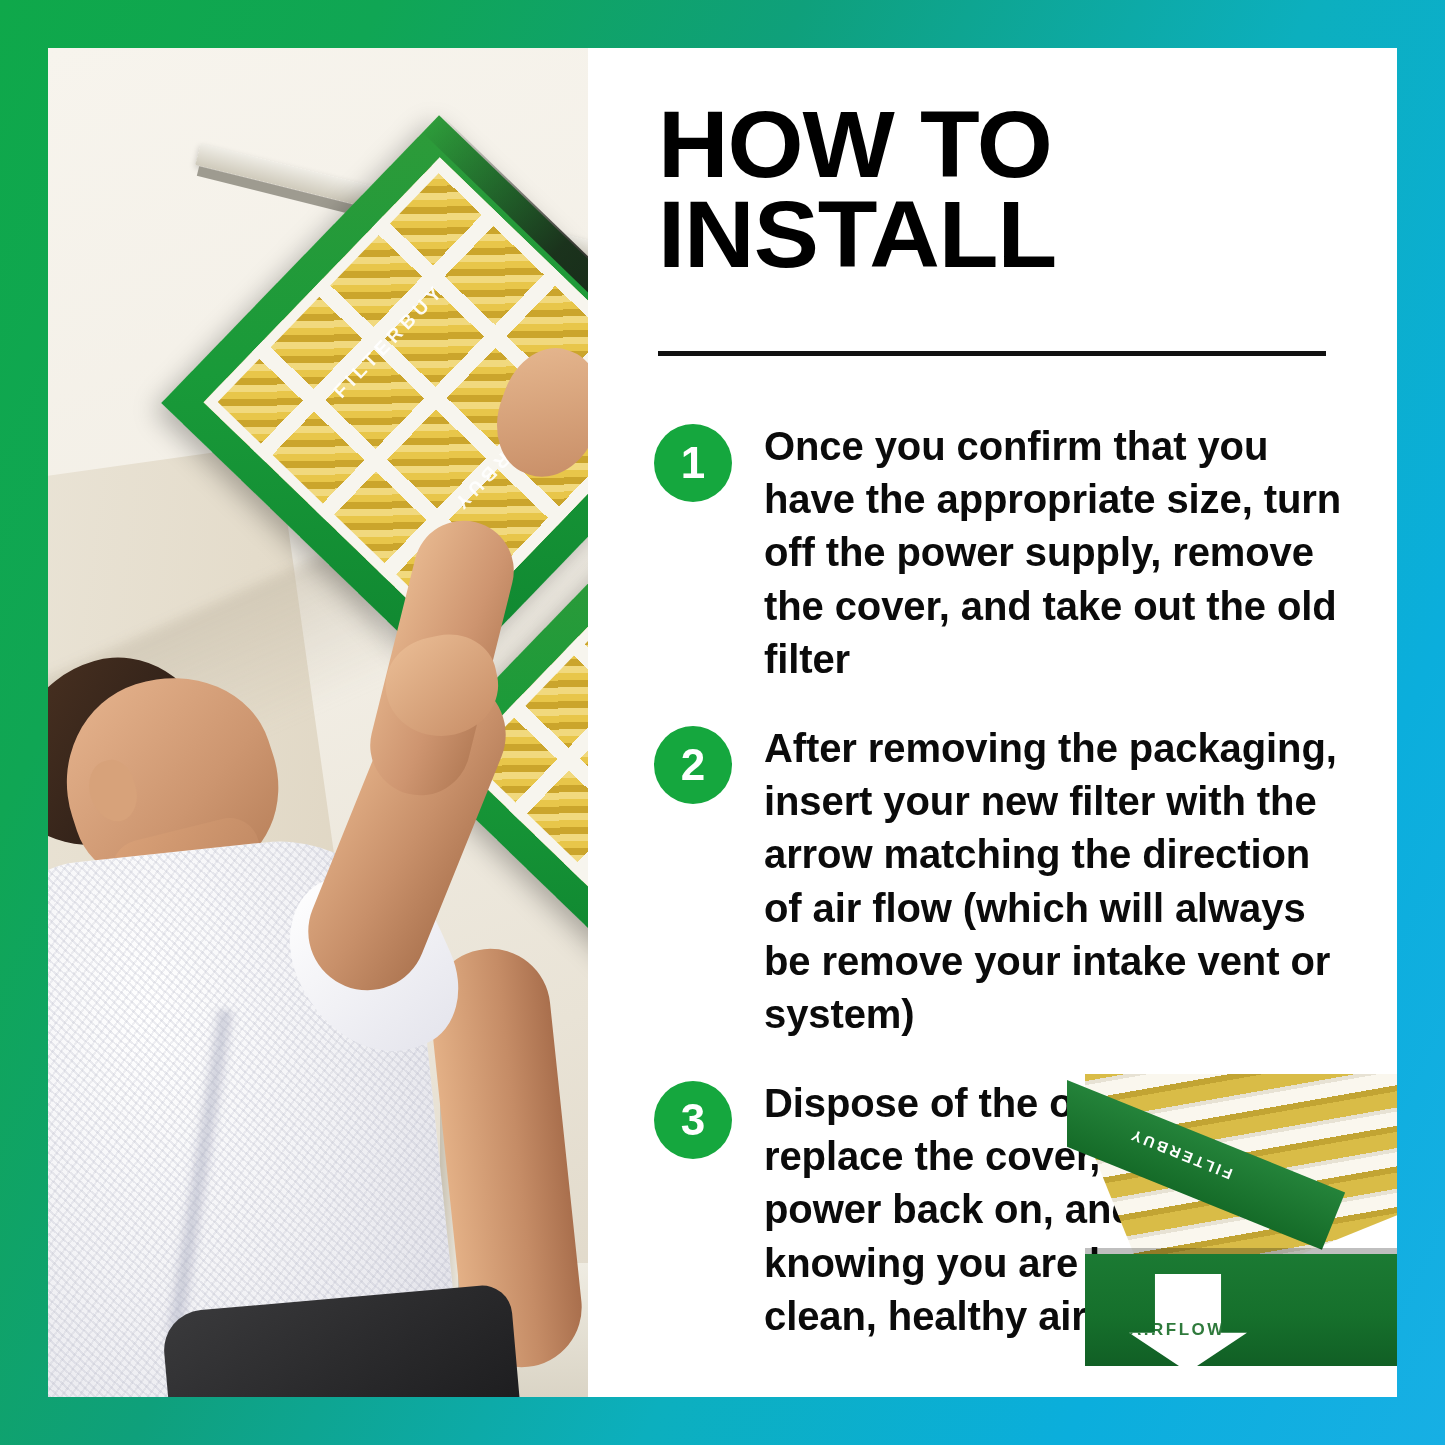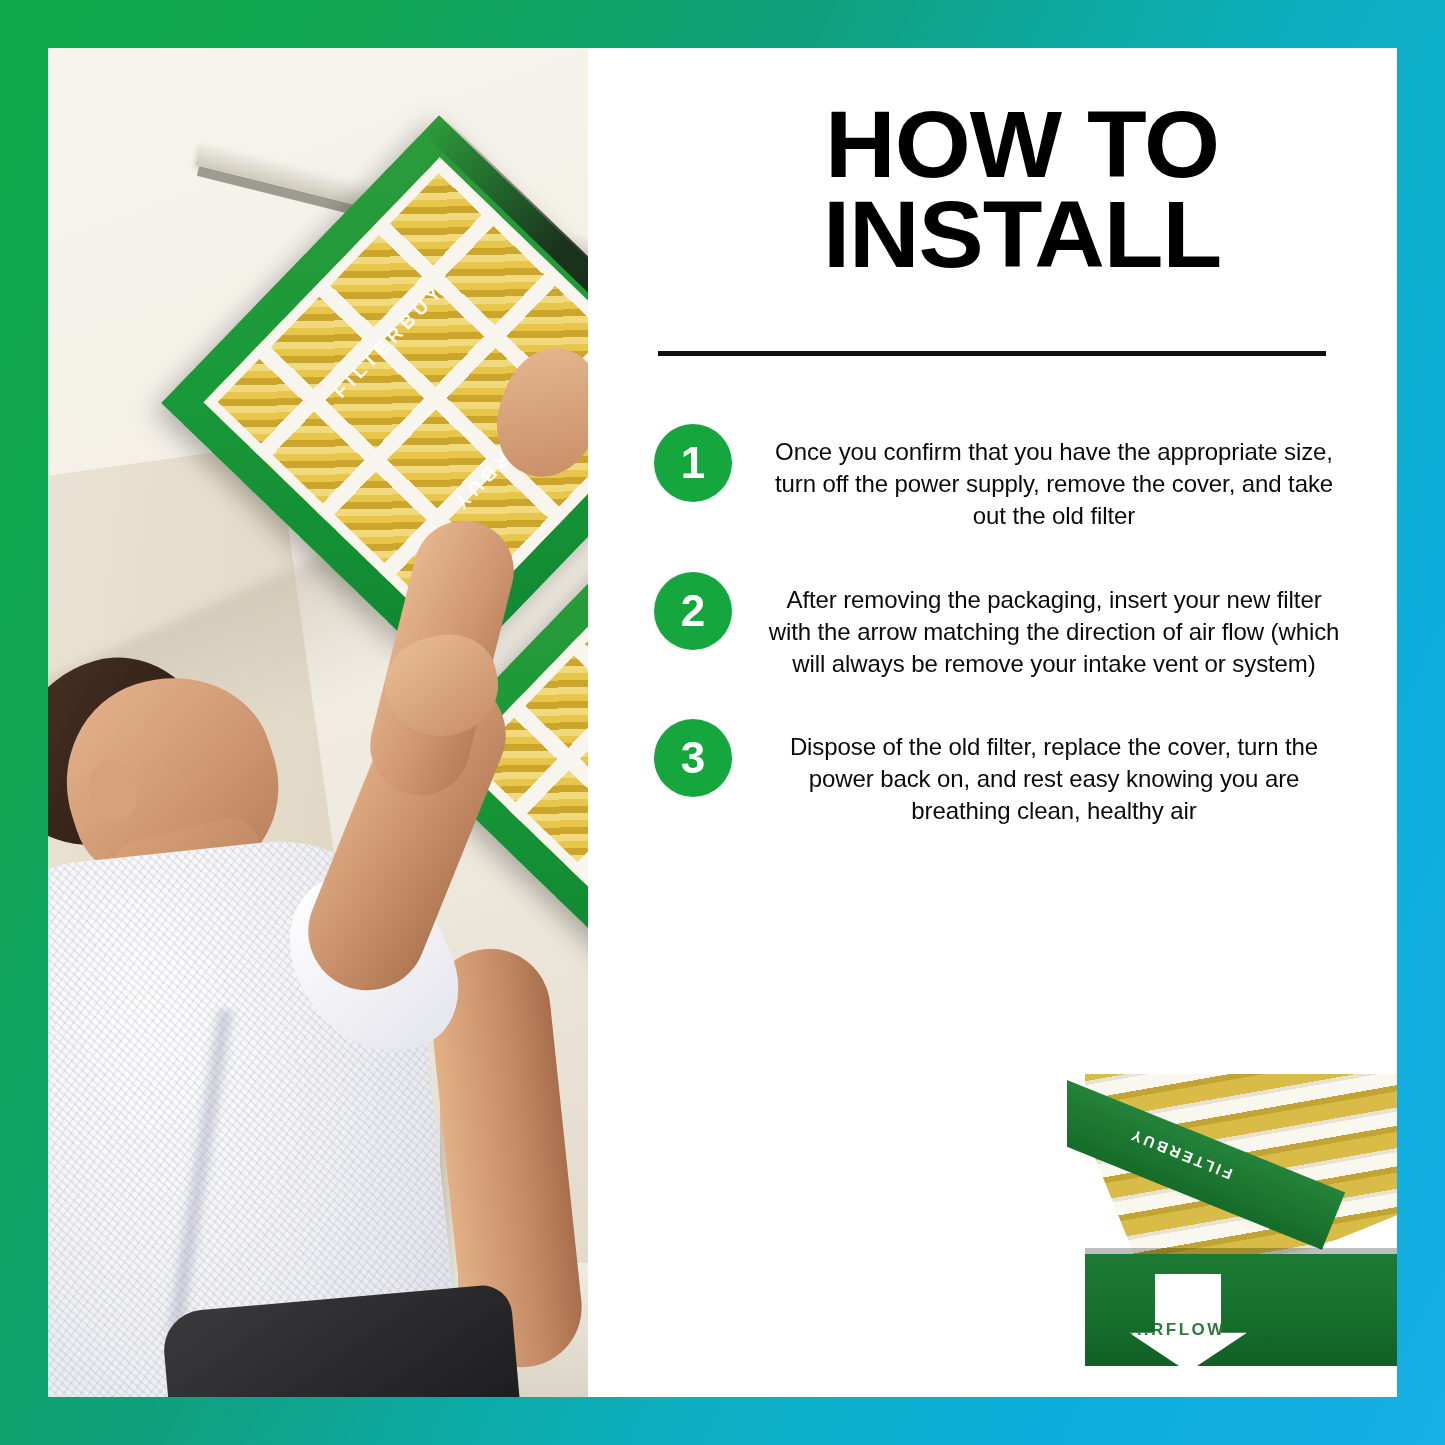--- a/index.html
+++ b/index.html
@@ -287,21 +287,20 @@
     background: linear-gradient(90deg,#C7C0B0,#EDE9DF);
   }
 
   
   #content {
     position: absolute;
     left: 540px;
     top: 0;
     right: 0;
     bottom: 0;
-    text-align: center;
   }
 
   #title {
     position: absolute;
     left: 70px;
     top: 52px;
     width: 700px;
     color: #000000;
     font-size: 94px;
     line-height: 0.96;
@@ -346,27 +345,26 @@
     display: flex;
     align-items: center;
     justify-content: center;
     line-height: 1;
     margin-top: 4px;
     font-family: "Liberation Sans", sans-serif;
   }
   .step-text {
     margin-left: 32px;
     color: #0B0B0B;
-    font-size: 24px;
+    font-size: 40px;
     line-height: 1.33;
-    font-weight: 400;
+    font-weight: 700;
     max-width: 580px;
     font-family: "Liberation Sans Narrow", "Liberation Sans", "DejaVu Sans Condensed", sans-serif;
     letter-spacing: -0.1px;
-    margin-top: 16px;
   }
 
   
   #filter-corner {
     position: absolute;
     right: 0;
     bottom: 0;
     width: 330px;
     height: 335px;
     overflow: hidden;

